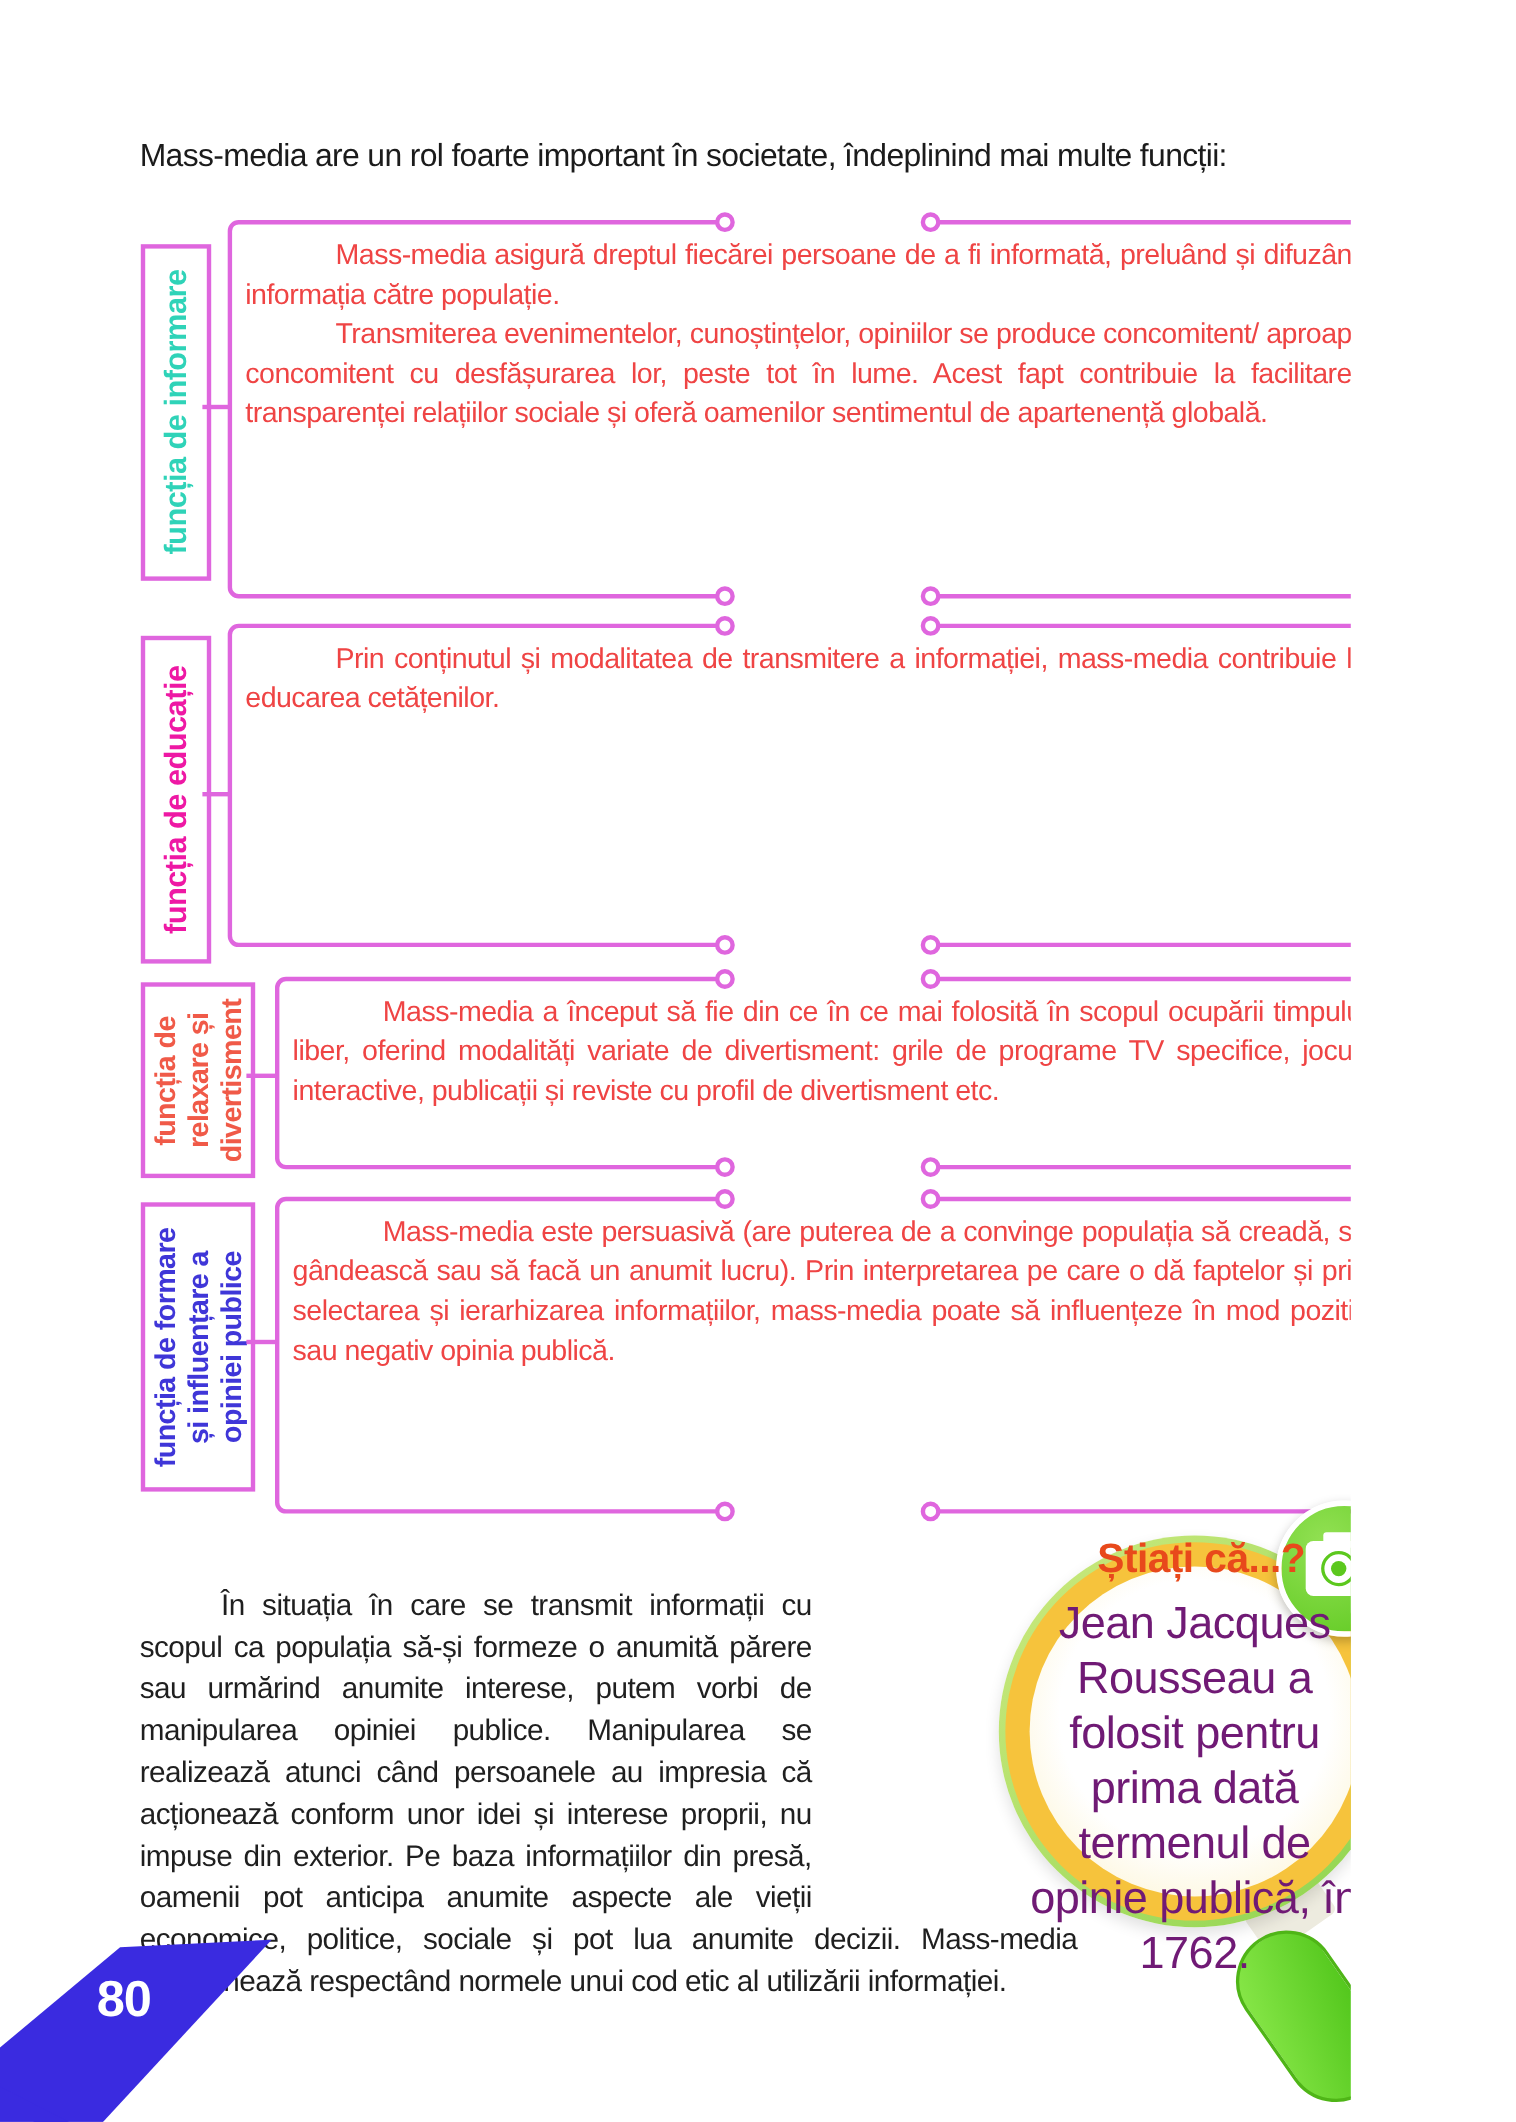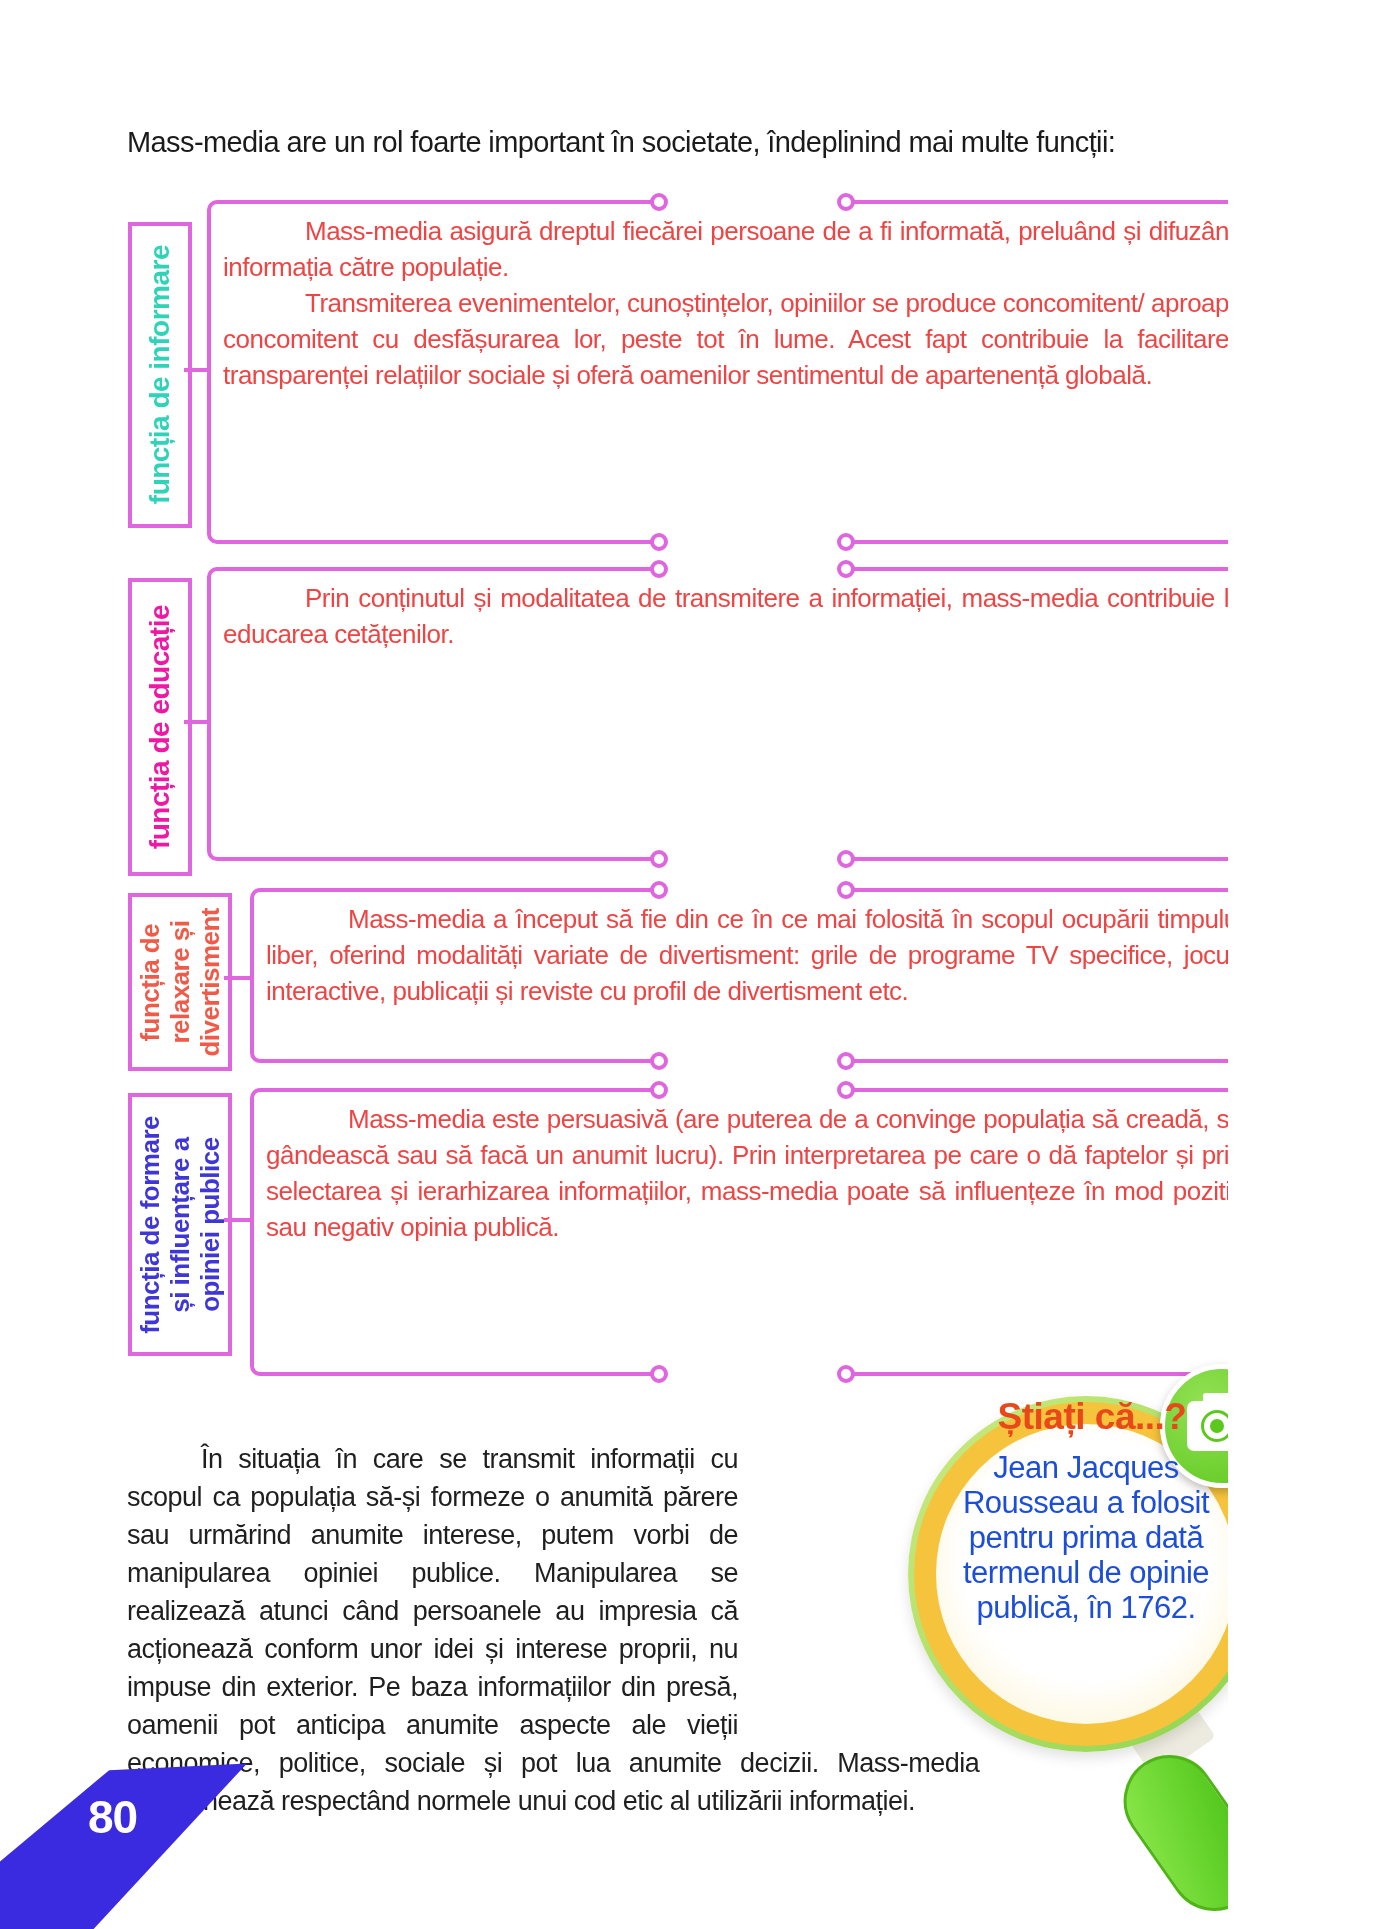--- a/index.html
+++ b/index.html
@@ -90,21 +90,21 @@
     content:""; position:absolute; left:6px; top:6px; width:14px; height:14px;
     border-radius:50%; background:#5cc81e;
   }
   .cam-flash{position:absolute; right:7px; top:6px; width:16px; height:9px; background:#5cc81e; border-radius:2px;}
   .know-title{
     position:absolute; left:932px; top:1396px; width:320px; text-align:center;
     font-size:37px; font-weight:bold; color:#e8491b; letter-spacing:-0.5px; z-index:6;
   }
   .know-text{
     position:absolute; left:926px; top:1450px; width:320px; text-align:center;
-    font-size:31px; line-height:35px; color:#1d4ed8; letter-spacing:-0.5px; z-index:6;
+    font-size:41px; line-height:50px; color:#701a75; letter-spacing:-0.5px; z-index:6;
   }
   
   .band1{
     position:absolute; left:0; top:1760px; width:260px; height:169px; background:#3a2be0;
     clip-path:polygon(42% 6%,95% 2%,36% 100%,12% 100%,0 88%,0 60%);
   }
   .band2{
     position:absolute; left:0; top:1880px; width:140px; height:49px; background:#3a2be0;
     clip-path:polygon(0 35%,45% 100%,0 100%);
   }

